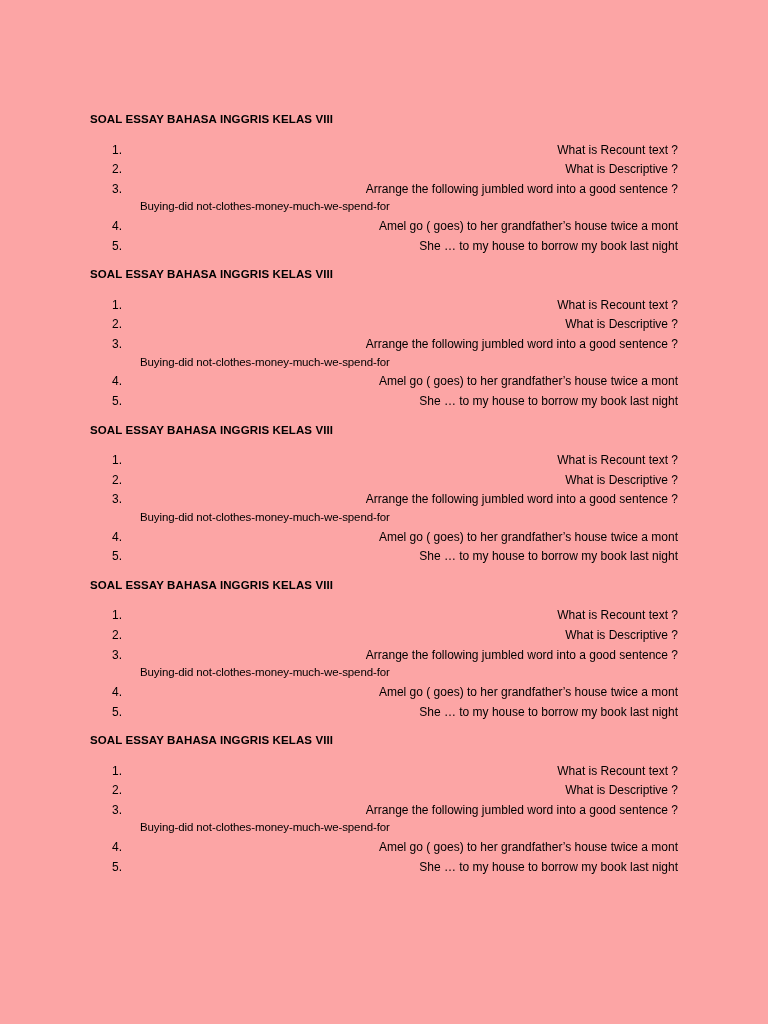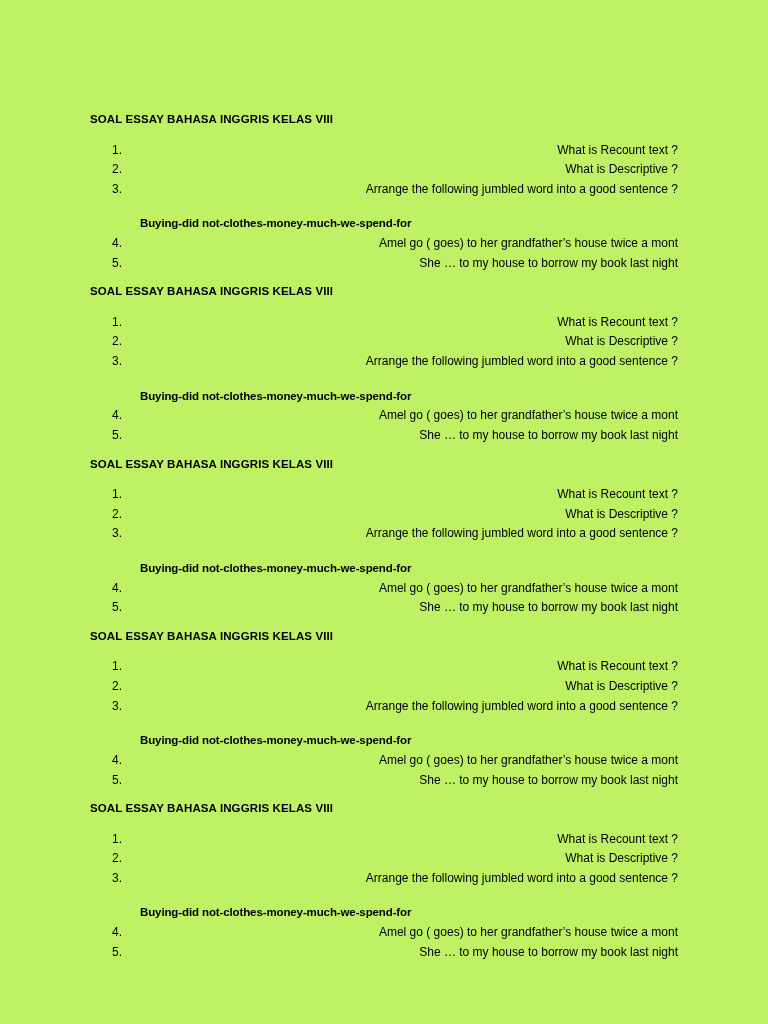--- a/index.html
+++ b/index.html
@@ -13,21 +13,21 @@
     font-family: "Liberation Sans", sans-serif;
     color: #000000;
     -webkit-font-smoothing: antialiased;
   }
   .page {
     position: relative;
     width: 768px;
     height: 1024px;
     box-sizing: border-box;
     padding: 112px 90px 0 90px;
-    background: #bef264;
+    background: #fca5a5;
   }
   .section {
     margin-bottom: 12px;
   }
   .section-heading {
     font-size: 11.5px;
     font-weight: bold;
     letter-spacing: 0.01em;
     line-height: 1.35;
     margin: 0 0 13px 0;
@@ -51,24 +51,23 @@
     width: 24px;
     text-align: left;
     font-size: 12px;
   }
   .q-text {
     display: block;
     text-align: right;
   }
   .q-sub {
     display: block;
-    font-weight: bold;
+    font-weight: normal;
     font-size: 11.5px;
     letter-spacing: -0.01em;
-    margin-top: 17px;
   }
   
   .section + .section {
     margin-top: 0;
   }
 </style>
 </head>
 <body>
 
 <div class="page">

